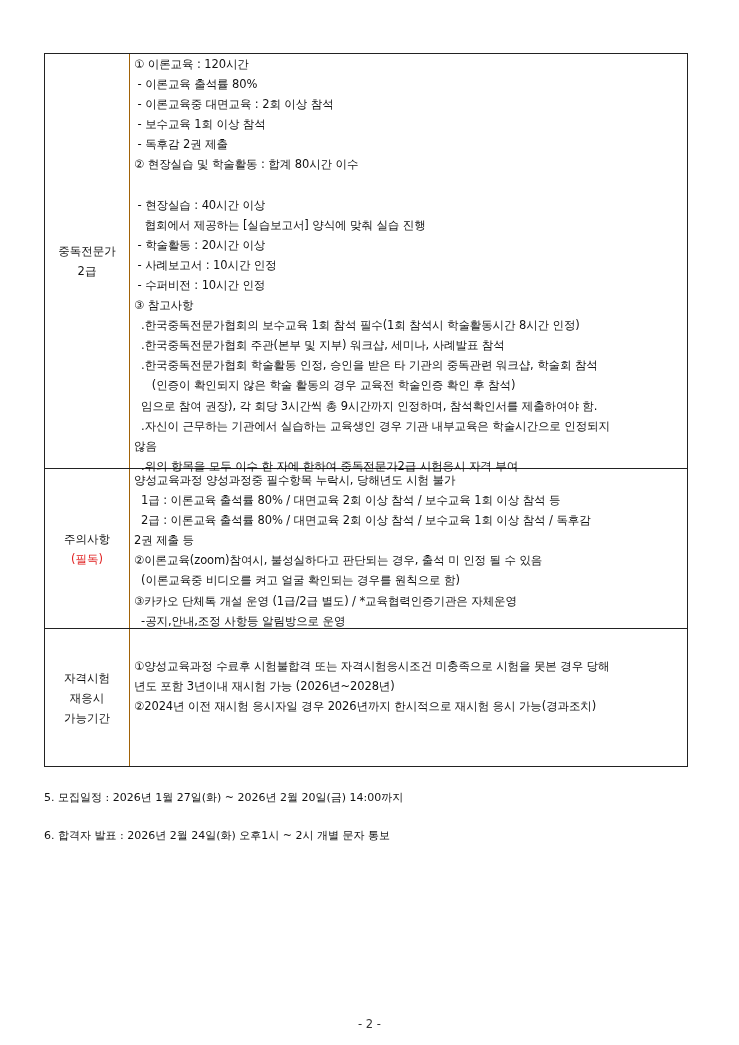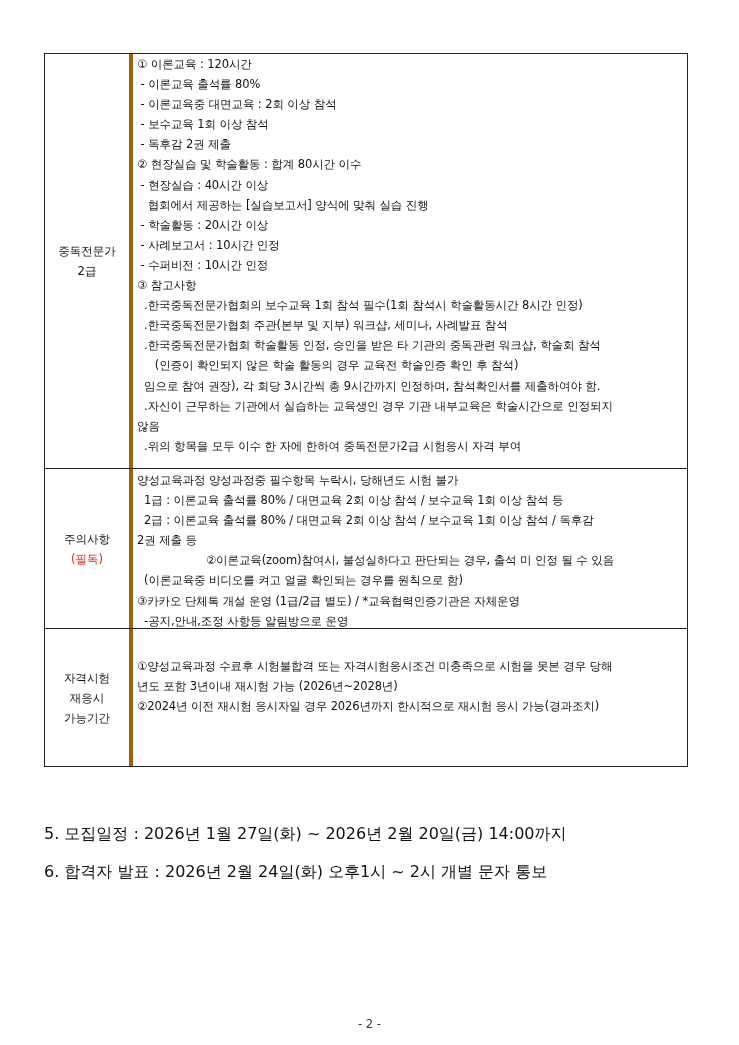--- a/index.html
+++ b/index.html
@@ -9,37 +9,37 @@
     color: #111111;
   }
   .tbl {
     position: absolute; left: 44px; top: 53px; width: 644px;
     border: 1.5px solid #222;
     box-sizing: border-box;
   }
   .row { display: flex; border-bottom: 1px solid #222; box-sizing: border-box; }
   .row:last-child { border-bottom: none; }
   .label {
-    width: 84px; flex: none; border-right: 4px solid #a16207;
+    width: 84px; flex: none; border-right: 1px solid #a16207;
     display: flex; flex-direction: column; align-items: center; justify-content: center;
     font-size: 11.5px; line-height: 20px; text-align: center;
   }
   .label .red { color: #e02020; }
   .content {
     flex: 1; padding: 0 4px 0 4px; font-size: 11.5px; line-height: 20.1px;
     letter-spacing: -0.1px;
   }
   .content .ln { white-space: nowrap; overflow: hidden; }
   .r1 { height: 415px; }
   .r2 { height: 160px; }
   .r3 { height: 137px; }
   .r3 .content { padding-top: 27px; }
   .r2 .content { padding-top: 1px; }
   .footer-line {
-    position: absolute; left: 44px; font-size: 16px; white-space: nowrap; margin-top: 34px;
+    position: absolute; left: 44px; font-size: 11px; white-space: nowrap;
   }
   .page-num {
     position: absolute; top: 1017px; left: 0; width: 739px; text-align: center;
     font-size: 11.5px; color: #333;
   }
 </style>
 </head>
 <body>
 
 <div class="tbl">
@@ -49,21 +49,21 @@
       <span>중독전문가</span>
       <span>2급</span>
     </div>
     <div class="content" id="c0">
         <div class="ln" style="white-space: pre;">① 이론교육 : 120시간</div>
         <div class="ln" style="white-space: pre;"> - 이론교육 출석률 80%</div>
         <div class="ln" style="white-space: pre;"> - 이론교육중 대면교육 : 2회 이상 참석</div>
         <div class="ln" style="white-space: pre;"> - 보수교육 1회 이상 참석</div>
         <div class="ln" style="white-space: pre;"> - 독후감 2권 제출</div>
         <div class="ln" style="white-space: pre;">② 현장실습 및 학술활동 : 합계 80시간 이수</div>
-        <div class="ln" style="white-space: pre;"> - 현장실습 : 40시간 이상</div>
+        <div class="ln" style="white-space: pre; margin-top: 20px;"> - 현장실습 : 40시간 이상</div>
         <div class="ln" style="white-space: pre;">   협회에서 제공하는 [실습보고서] 양식에 맞춰 실습 진행</div>
         <div class="ln" style="white-space: pre;"> - 학술활동 : 20시간 이상</div>
         <div class="ln" style="white-space: pre;"> - 사례보고서 : 10시간 인정</div>
         <div class="ln" style="white-space: pre;"> - 수퍼비전 : 10시간 인정</div>
         <div class="ln" style="white-space: pre;">③ 참고사항</div>
         <div class="ln" style="white-space: pre;">  .한국중독전문가협회의 보수교육 1회 참석 필수(1회 참석시 학술활동시간 8시간 인정)</div>
         <div class="ln" style="white-space: pre;">  .한국중독전문가협회 주관(본부 및 지부) 워크샵, 세미나, 사례발표 참석</div>
         <div class="ln" style="white-space: pre;">  .한국중독전문가협회 학술활동 인정, 승인을 받은 타 기관의 중독관련 워크샵, 학술회 참석</div>
         <div class="ln" style="white-space: pre;">     (인증이 확인되지 않은 학술 활동의 경우 교육전 학술인증 확인 후 참석)</div>
         <div class="ln" style="white-space: pre;">  임으로 참여 권장), 각 회당 3시간씩 총 9시간까지 인정하며, 참석확인서를 제출하여야 함.</div>
@@ -76,21 +76,21 @@
   <div class="row r2">
     <div class="label">
       <span>주의사항</span>
       <span class="red">(필독)</span>
     </div>
     <div class="content" id="c1">
         <div class="ln" style="white-space: pre;">양성교육과정 양성과정중 필수항목 누락시, 당해년도 시험 불가</div>
         <div class="ln" style="white-space: pre;">  1급 : 이론교육 출석률 80% / 대면교육 2회 이상 참석 / 보수교육 1회 이상 참석 등</div>
         <div class="ln" style="white-space: pre;">  2급 : 이론교육 출석률 80% / 대면교육 2회 이상 참석 / 보수교육 1회 이상 참석 / 독후감</div>
         <div class="ln" style="white-space: pre;">2권 제출 등</div>
-        <div class="ln" style="white-space: pre; text-align: center;">②이론교육(zoom)참여시, 불성실하다고 판단되는 경우, 출석 미 인정 될 수 있음</div>
+        <div class="ln" style="white-space: pre;">②이론교육(zoom)참여시, 불성실하다고 판단되는 경우, 출석 미 인정 될 수 있음</div>
         <div class="ln" style="white-space: pre;">  (이론교육중 비디오를 켜고 얼굴 확인되는 경우를 원칙으로 함)</div>
         <div class="ln" style="white-space: pre;">③카카오 단체톡 개설 운영 (1급/2급 별도) / *교육협력인증기관은 자체운영</div>
         <div class="ln" style="white-space: pre;">  -공지,안내,조정 사항등 알림방으로 운영</div>
       </div>
   </div>
 
   <div class="row r3">
     <div class="label">
       <span>자격시험</span>
       <span>재응시</span>

